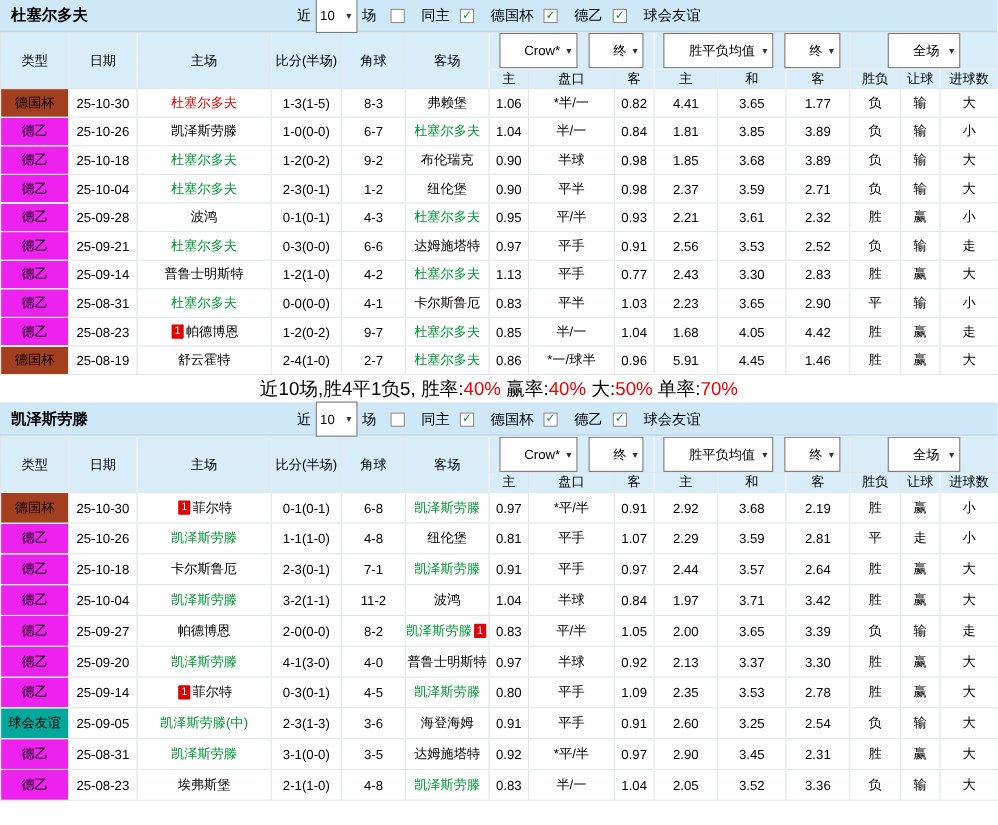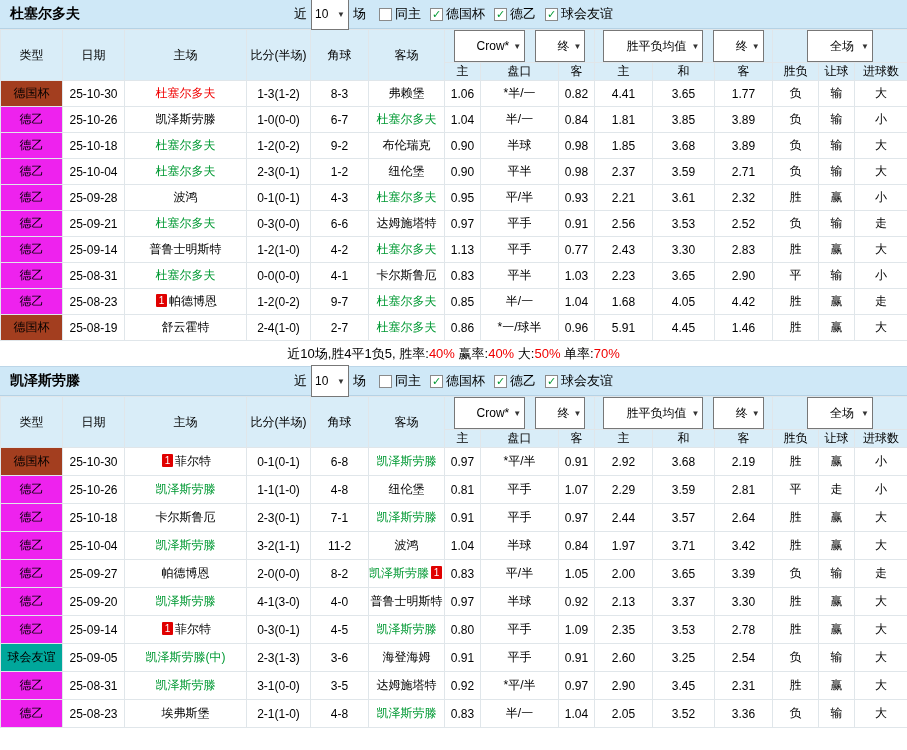--- a/index.html
+++ b/index.html
@@ -12,21 +12,21 @@
   .radio { display:inline-block; width:10px; height:10px; border:2px solid #fff; border-radius:50%; background:#d6ecf8; position:relative; vertical-align:middle; }
   .radio.sel::after { content:""; position:absolute; left:2px; top:2px; width:6px; height:6px; border-radius:50%; background:#4a4a4a; }
   .radio-label { color:#fff; font-size:13px; margin:0 10px 0 4px; }
   .close-btn { position:absolute; right:8px; top:4px; width:20px; height:20px; border:2px solid #fff; color:#fff; font-weight:bold; font-size:13px; line-height:16px; text-align:center; cursor:pointer; background:#2d9ad2; }
 
   
   .section-bar { height:29px; background:#cfe8f7; border-bottom:1px solid #b5d2e5; display:flex; align-items:center; justify-content:center; position:relative; }
   .team-name { position:absolute; left:10px; font-size:14px; font-weight:bold; color:#000; }
   .controls { display:flex; align-items:center; gap:4px; font-size:13px; color:#000; }
   .cbs { display:inline-flex; align-items:center; }
-  .cb { display:inline-flex; align-items:center; gap:3px; margin-left:9px; cursor:pointer; }
+  .cb { display:inline-flex; align-items:center; gap:15px; margin-left:9px; cursor:pointer; }
   .cb .box { width:13px; height:13px; border:1px solid #8a8a8a; background:#fff; font-size:11px; line-height:11px; font-weight:bold; color:#009933; text-align:center; }
 
   
   .select { display:inline-flex; align-items:center; justify-content:space-between; background:#fff; border:1px solid #777; height:32px; padding:0 3px; font-size:12px; color:#000; cursor:pointer; gap:4px; }
   .select .arr { font-size:8px; color:#333; }
   .select.games { min-width:38px; }
   .select.narrow { min-width:34px; }
   .select.med { min-width:66px; }
   .select.co { min-width:60px; }
   .select.wide { min-width:100px; }
@@ -50,21 +50,21 @@
   td.tm { font-size:13px; }
   td.sc { color:#f00000; }
   td.cr { color:#000; }
   .c-red { color:#f00000; }
   .c-green { color:#009933; }
   .c-blue { color:#0000ee; }
   td.rs { font-size:13px; }
   .badge { display:inline-block; width:11px; height:13px; background:#e00000; color:#fff; font-size:10px; line-height:13px; text-align:center; border-radius:1px; margin:0 2px; vertical-align:1px; }
   .tm .nm { cursor:pointer; }
 
-  .summary { height:26px; line-height:26px; text-align:center; font-size:13px; color:#000; border-bottom:1px solid #bcd6e8; background:#fff; }
+  .summary { height:26px; line-height:26px; text-align:center; font-size:17px; color:#000; border-bottom:1px solid #bcd6e8; background:#fff; }
 </style>
 </head>
 <body>
 
 <div class="app">
   <div id="sections">
   <div class="section">
     <div class="section-bar">
       <span class="team-name">杜塞尔多夫</span>
       <span class="controls">
@@ -157,21 +157,21 @@
           <td>胜负</td>
           <td>让球</td>
           <td>进球数</td>
         </tr>
       </thead>
       <tbody class="rows">
   <tr>
     <td class="lg lg-cup">德国杯</td>
     <td class="dt">25-10-30</td>
     <td class="tm home"><span class="nm c-red">杜塞尔多夫</span></td>
-    <td class="sc">1-3(1-2)</td>
+    <td class="sc">1-3(1-5)</td>
     <td class="cr">8-3</td>
     <td class="tm away"><span class="nm">弗赖堡</span></td>
     <td class="od">1.06</td>
     <td class="od hcp c-red">*半/一</td>
     <td class="od">0.82</td>
     <td class="od">4.41</td>
     <td class="od">3.65</td>
     <td class="od">1.77</td>
     <td class="rs c-red">负</td>
     <td class="rs c-green">输</td>

